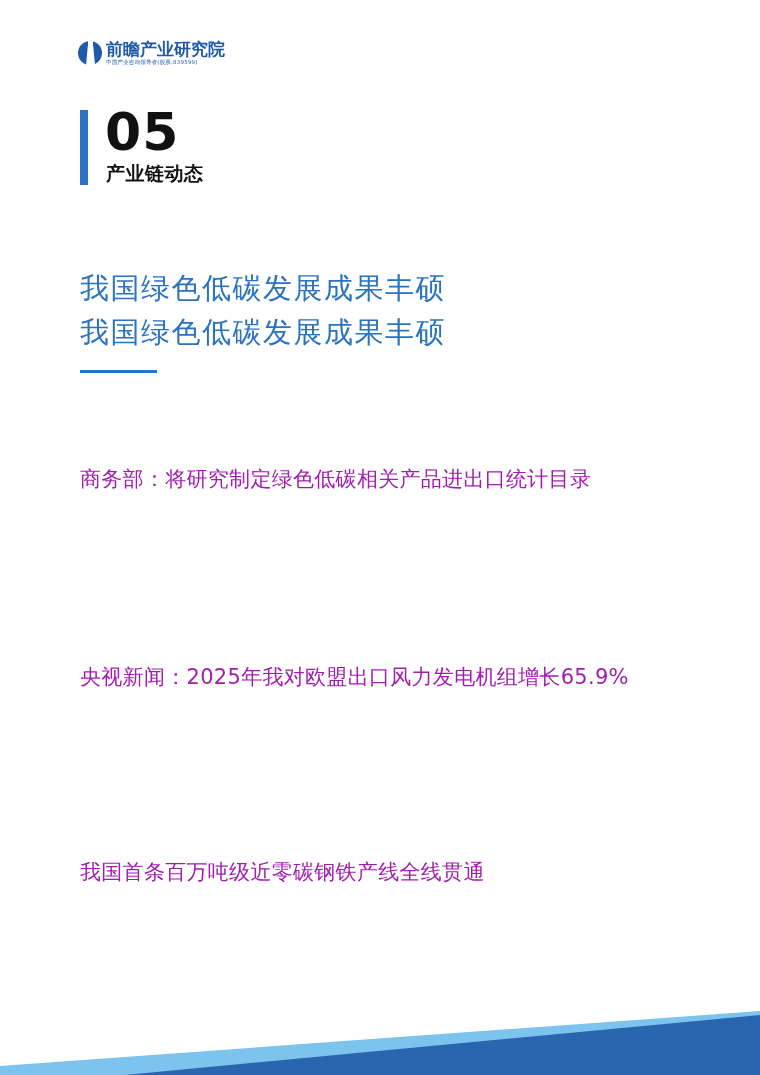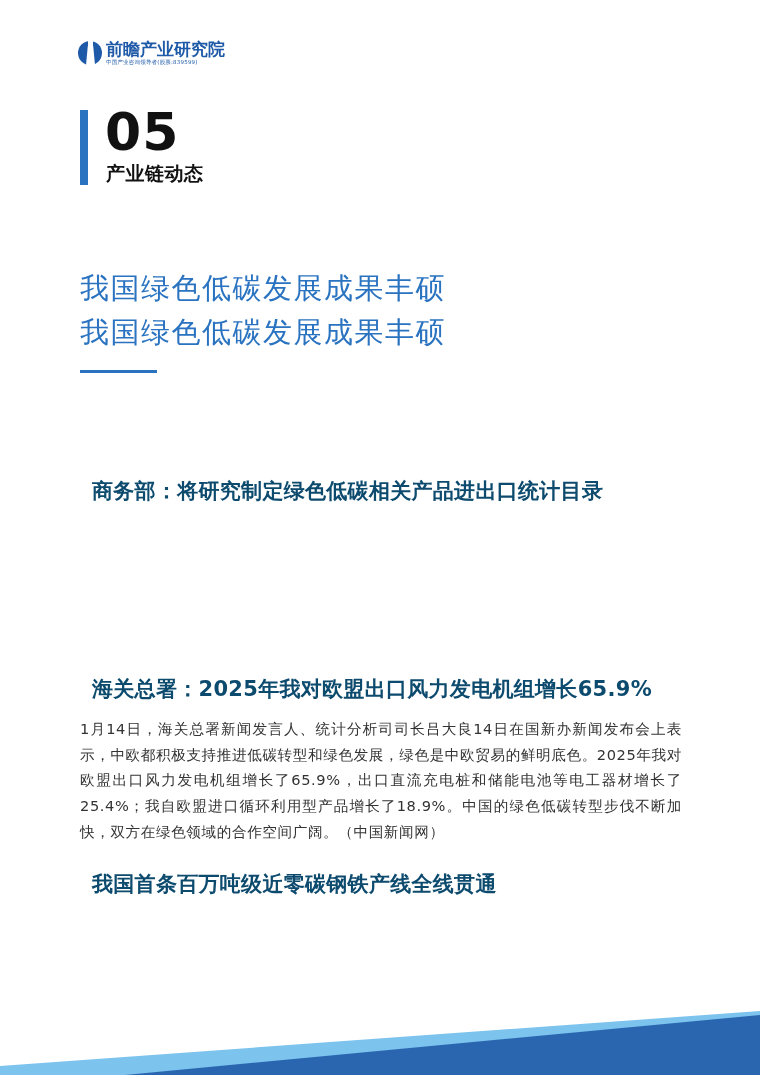--- a/index.html
+++ b/index.html
@@ -38,21 +38,21 @@
   }
 
   .main-title {
     position: absolute; left: 80px; top: 266px; font-size: 29px; font-weight: normal; color: #2a73c0;
     line-height: 44px; letter-spacing: 1.5px;
   }
   .main-divider { position: absolute; left: 80px; top: 370px; width: 77px; height: 3px; background: #2a73c0; }
 
   .article { position: absolute; left: 80px; width: 602px; }
   .article h2 {
-    margin: 12px; font-size: 21px; font-weight: bold; color: #0c4a6e; line-height: 30px;
+    margin: 0; font-size: 21px; font-weight: normal; color: #a21caf; line-height: 30px;
     letter-spacing: 0.3px; white-space: nowrap;
   }
   .article p {
     margin: 6px 0 0 0; font-size: 14.6px; color: #333; line-height: 25.7px;
     text-align: justify; letter-spacing: 0.6px;
   }
   .a1 { top: 464px; }
   .a2 { top: 662px; }
   .a3 { top: 857px; }
 
@@ -81,22 +81,21 @@
   <div>我国绿色低碳发展成果丰硕</div>
   <div>我国绿色低碳发展成果丰硕</div>
 </div>
 <div class="main-divider"></div>
 
 <div class="article a1">
   <h2>商务部：将研究制定绿色低碳相关产品进出口统计目录</h2>
 </div>
 
 <div class="article a2">
-  <h2>海关总署：2025年我对欧盟出口风力发电机组增长65.9%</h2>
-  <p>1月14日，海关总署新闻发言人、统计分析司司长吕大良14日在国新办新闻发布会上表示，中欧都积极支持推进低碳转型和绿色发展，绿色是中欧贸易的鲜明底色。2025年我对欧盟出口风力发电机组增长了65.9%，出口直流充电桩和储能电池等电工器材增长了25.4%；我自欧盟进口循环利用型产品增长了18.9%。中国的绿色低碳转型步伐不断加快，双方在绿色领域的合作空间广阔。（中国新闻网）</p>
+  <h2>央视新闻：2025年我对欧盟出口风力发电机组增长65.9%</h2>
 </div>
 
 <div class="article a3">
   <h2>我国首条百万吨级近零碳钢铁产线全线贯通</h2>
 </div>
 
 <svg class="footer" viewBox="0 0 760 70" preserveAspectRatio="none">
   <polygon points="0,61 760,6 760,70 0,70" fill="#7cc3ee"></polygon>
   <polygon points="125,70 760,10 760,70" fill="#2a66b0"></polygon>
 </svg>

